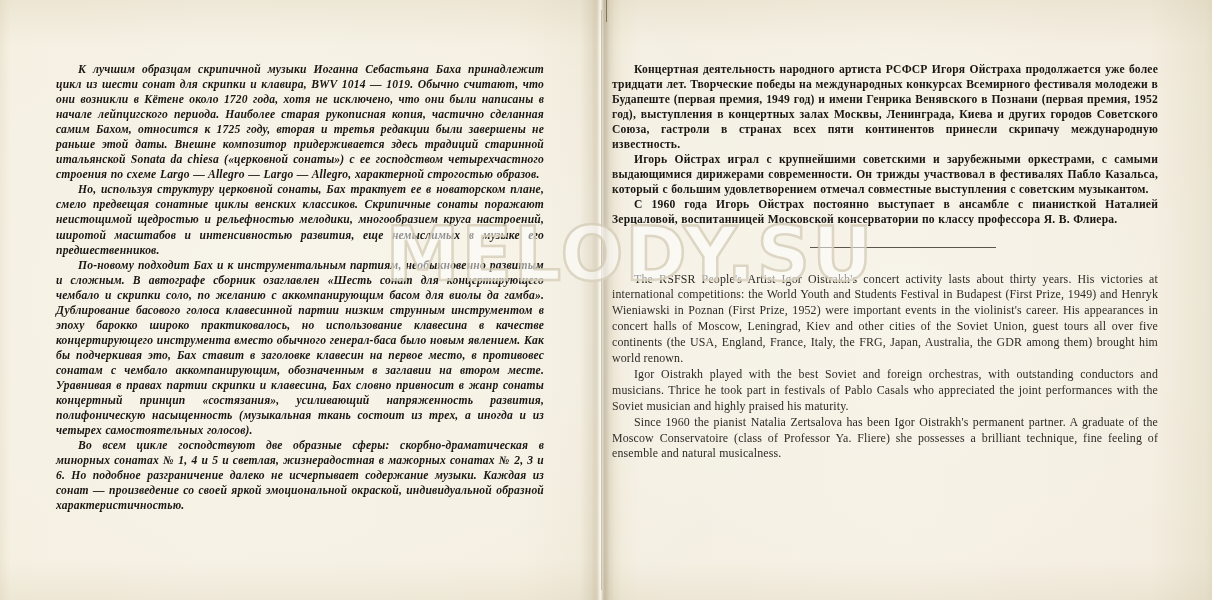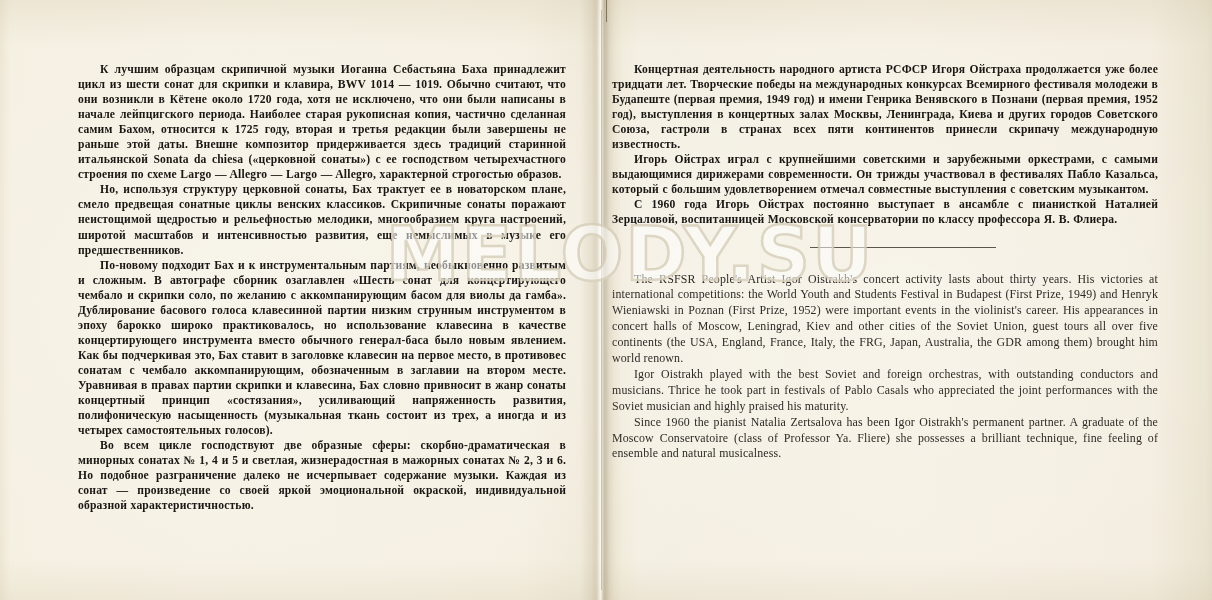--- a/index.html
+++ b/index.html
@@ -116,21 +116,21 @@
     position: absolute;
     top: 62px;
     font-size: 11.6px;
     line-height: 15.05px;
     color: #1d1a17;
     text-align: justify;
     text-justify: inter-word;
     -webkit-hyphens: none;
     hyphens: none;
   }
-  #col-left  { left: 78px;  width: 488px; }
+  #col-left  { left: 56px;  width: 488px; font-style: italic; }
   #col-right { left: 0px;   width: 546px; }
 
   
   .ru p {
     margin: 0;
     text-indent: 22px;
     font-weight: 700;
     letter-spacing: 0.18px;
     word-spacing: 0.4px;
     color: #17151280;

